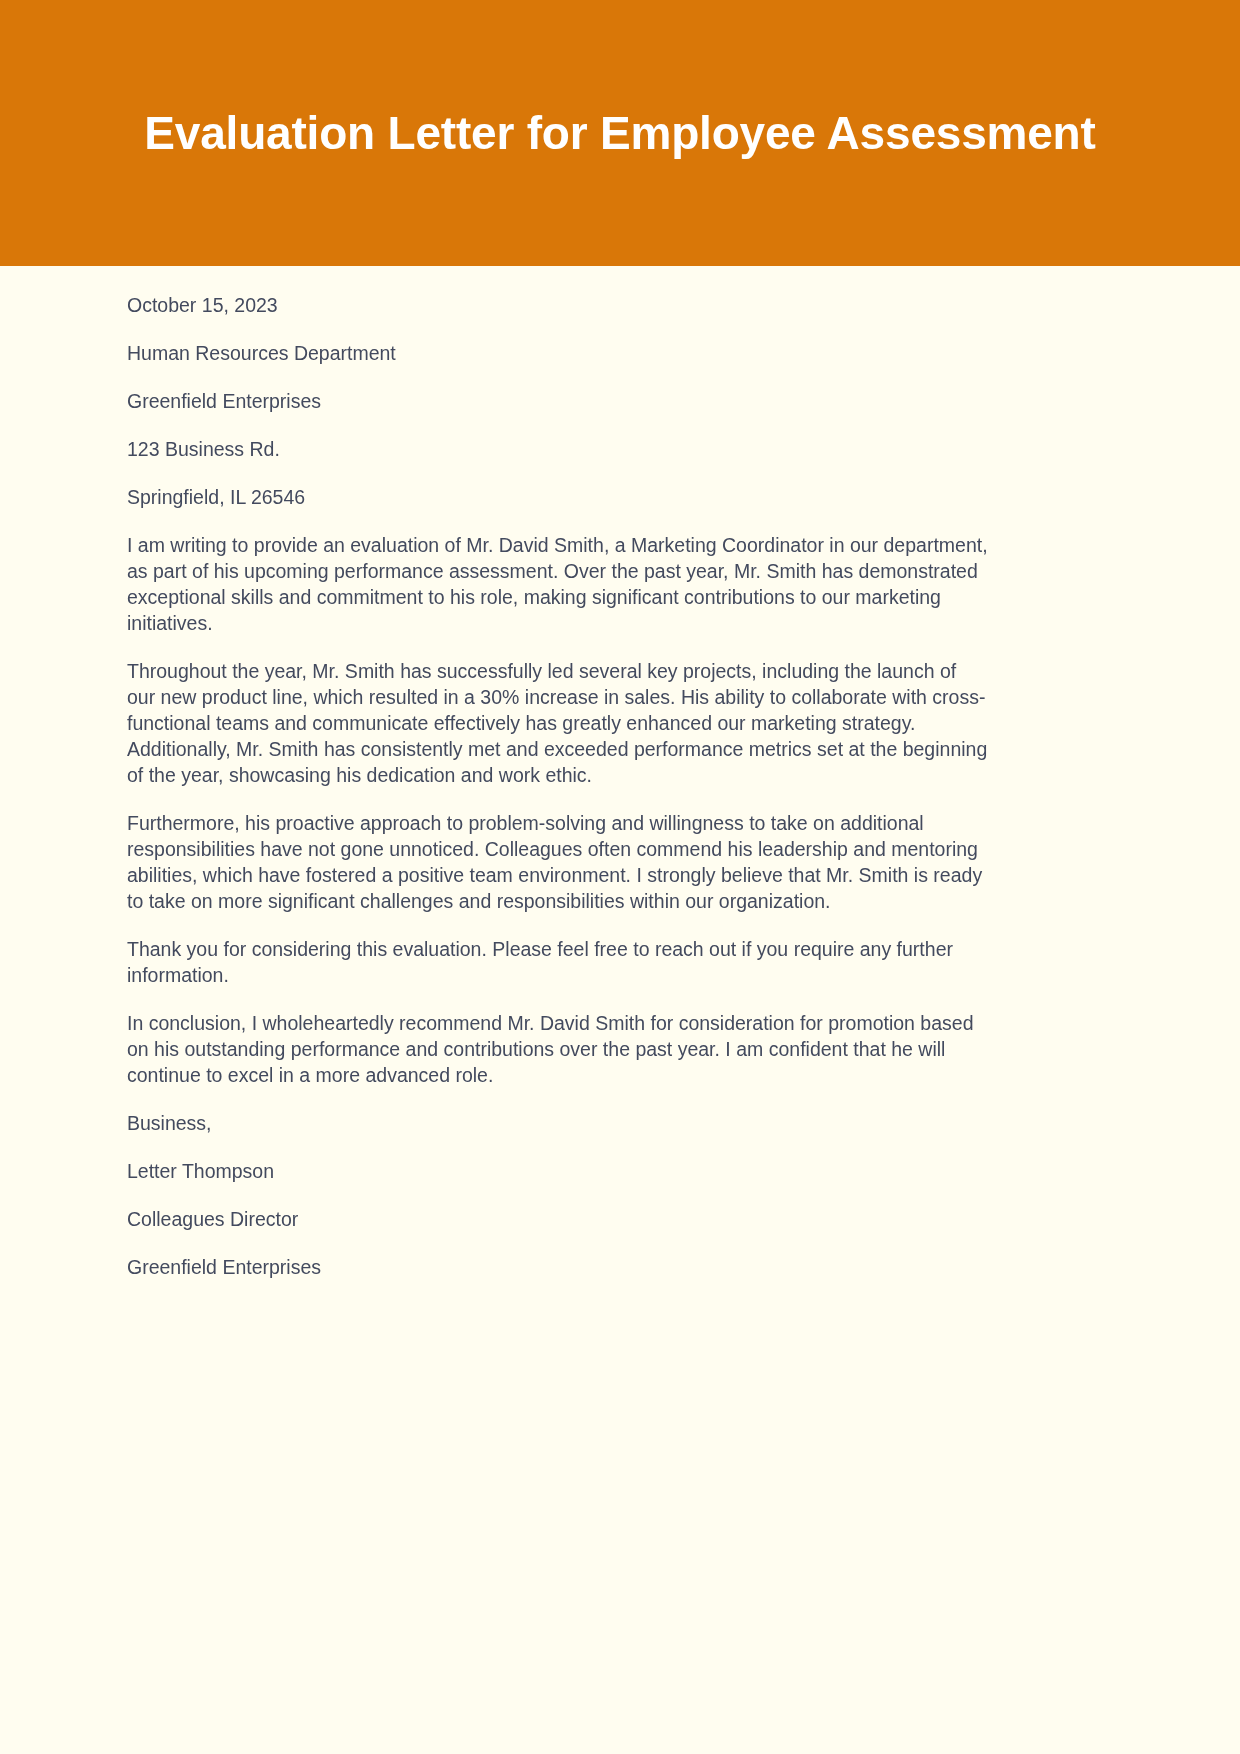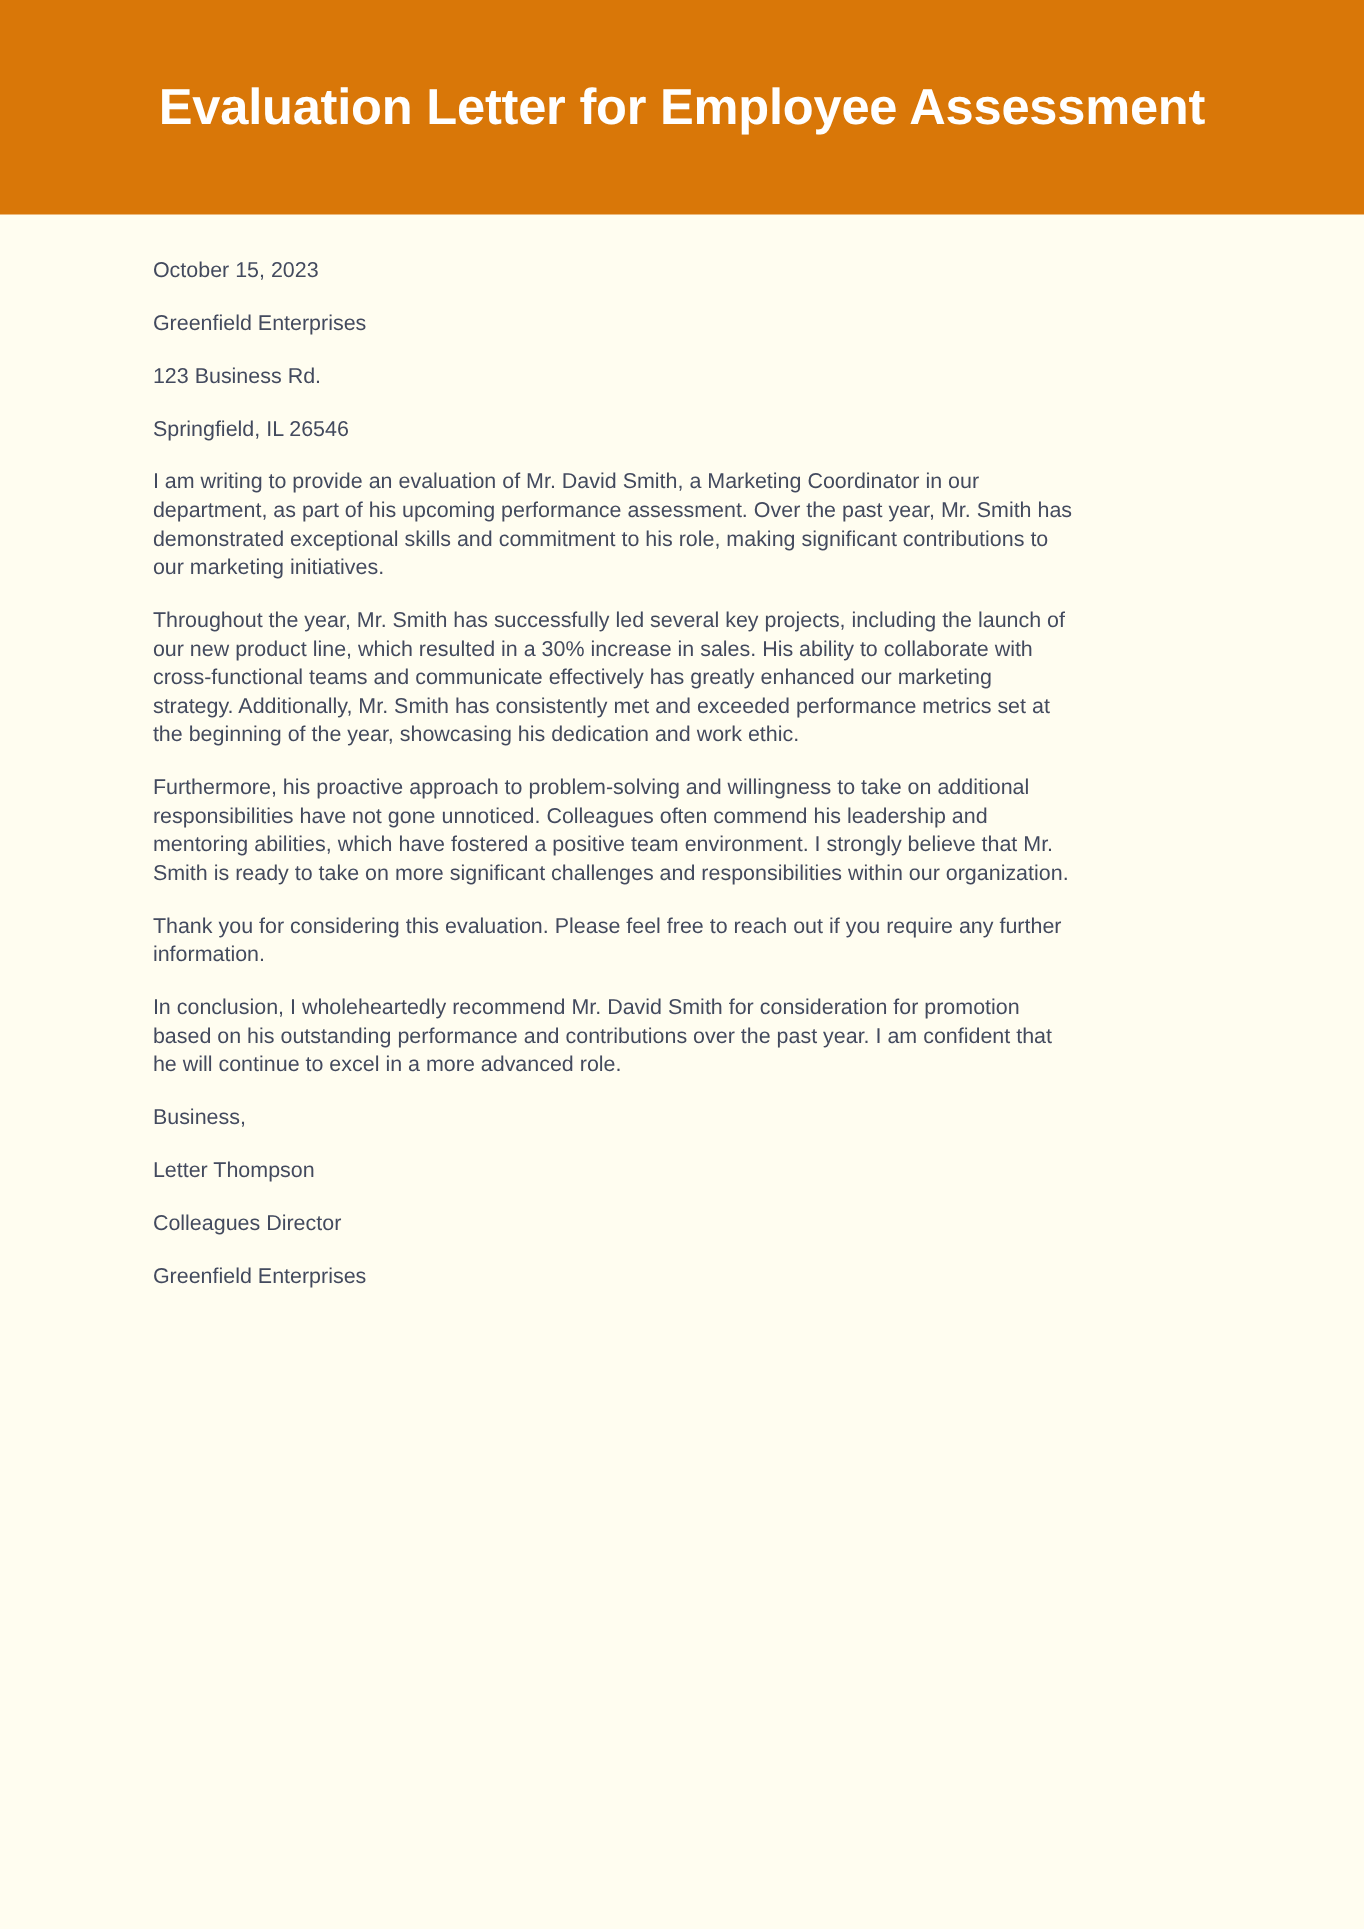--- a/index.html
+++ b/index.html
@@ -17,21 +17,21 @@
   .page {
     position: relative;
     width: 1240px;
     height: 1754px;
     background: #fffdf0;
     box-sizing: border-box;
   }
 
   .header-band {
     width: 1240px;
-    height: 195px;
+    height: 266px;
     background: #d97708;
     display: flex;
     align-items: center;
     justify-content: center;
     box-sizing: border-box;
     padding: 0 100px;
   }
 
   .header-title {
     color: #ffffff;
@@ -53,21 +53,21 @@
 
   .letter-inner {
     width: 870px;
   }
 
   .block {
     color: #434a5e;
     font-family: "Liberation Sans", sans-serif;
     font-size: 19.5px;
     line-height: 26px;
-    margin: 16px;
+    margin: 4px;
     text-align: left;
   }
 
   .spacer-first { height: 22px; }
 
   .line-block {
     margin-bottom: 22px;
   }
 
   .para-block {
@@ -87,20 +87,21 @@
     <h1 class="header-title">Evaluation Letter for Employee Assessment</h1>
   </div>
 
   <div class="letter-body">
     <div class="letter-inner">
 
       <div class="spacer-first"></div>
 
       <p class="block line-block">October 15, 2023</p>
 
+      <p class="block line-block">Human Resources Department</p>
 
       <p class="block line-block">Greenfield Enterprises</p>
 
       <p class="block line-block">123 Business Rd.</p>
 
       <p class="block line-block">Springfield, IL 26546</p>
 
 
       <p class="block para-block">I am writing to provide an evaluation of Mr. David Smith, a Marketing Coordinator in our department, as part of his upcoming performance assessment. Over the past year, Mr. Smith has demonstrated exceptional skills and commitment to his role, making significant contributions to our marketing initiatives.</p>
 

